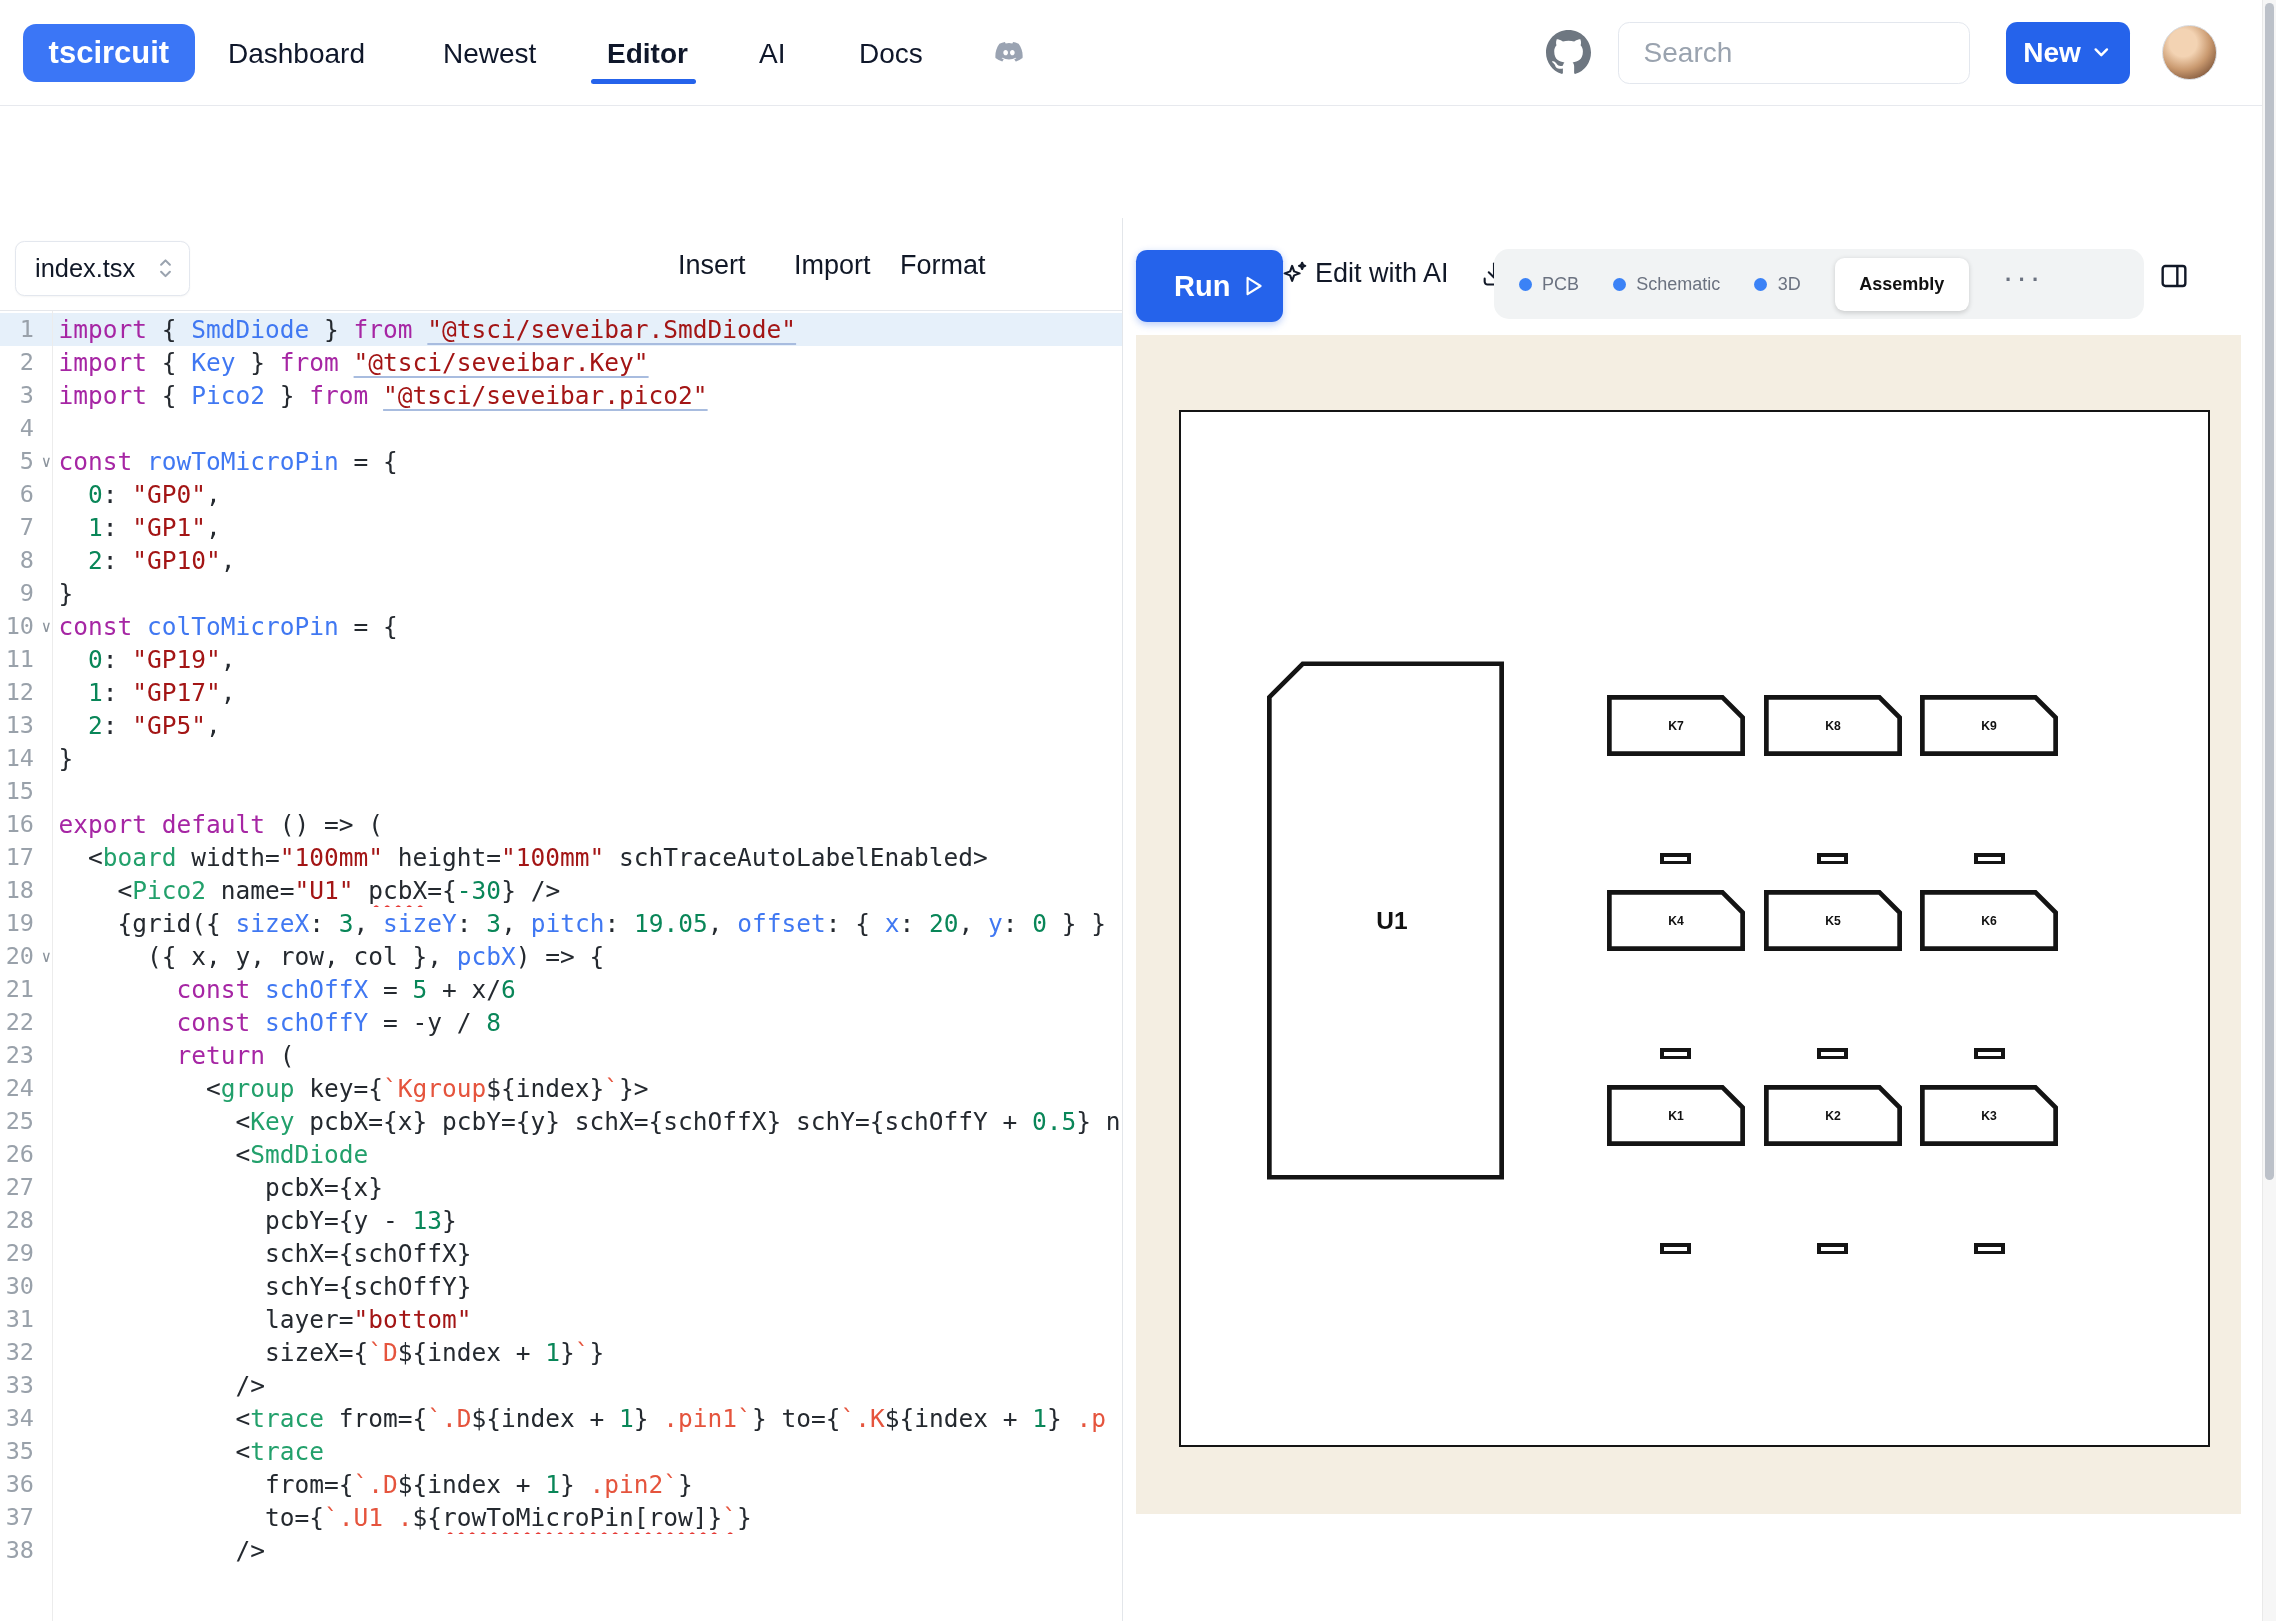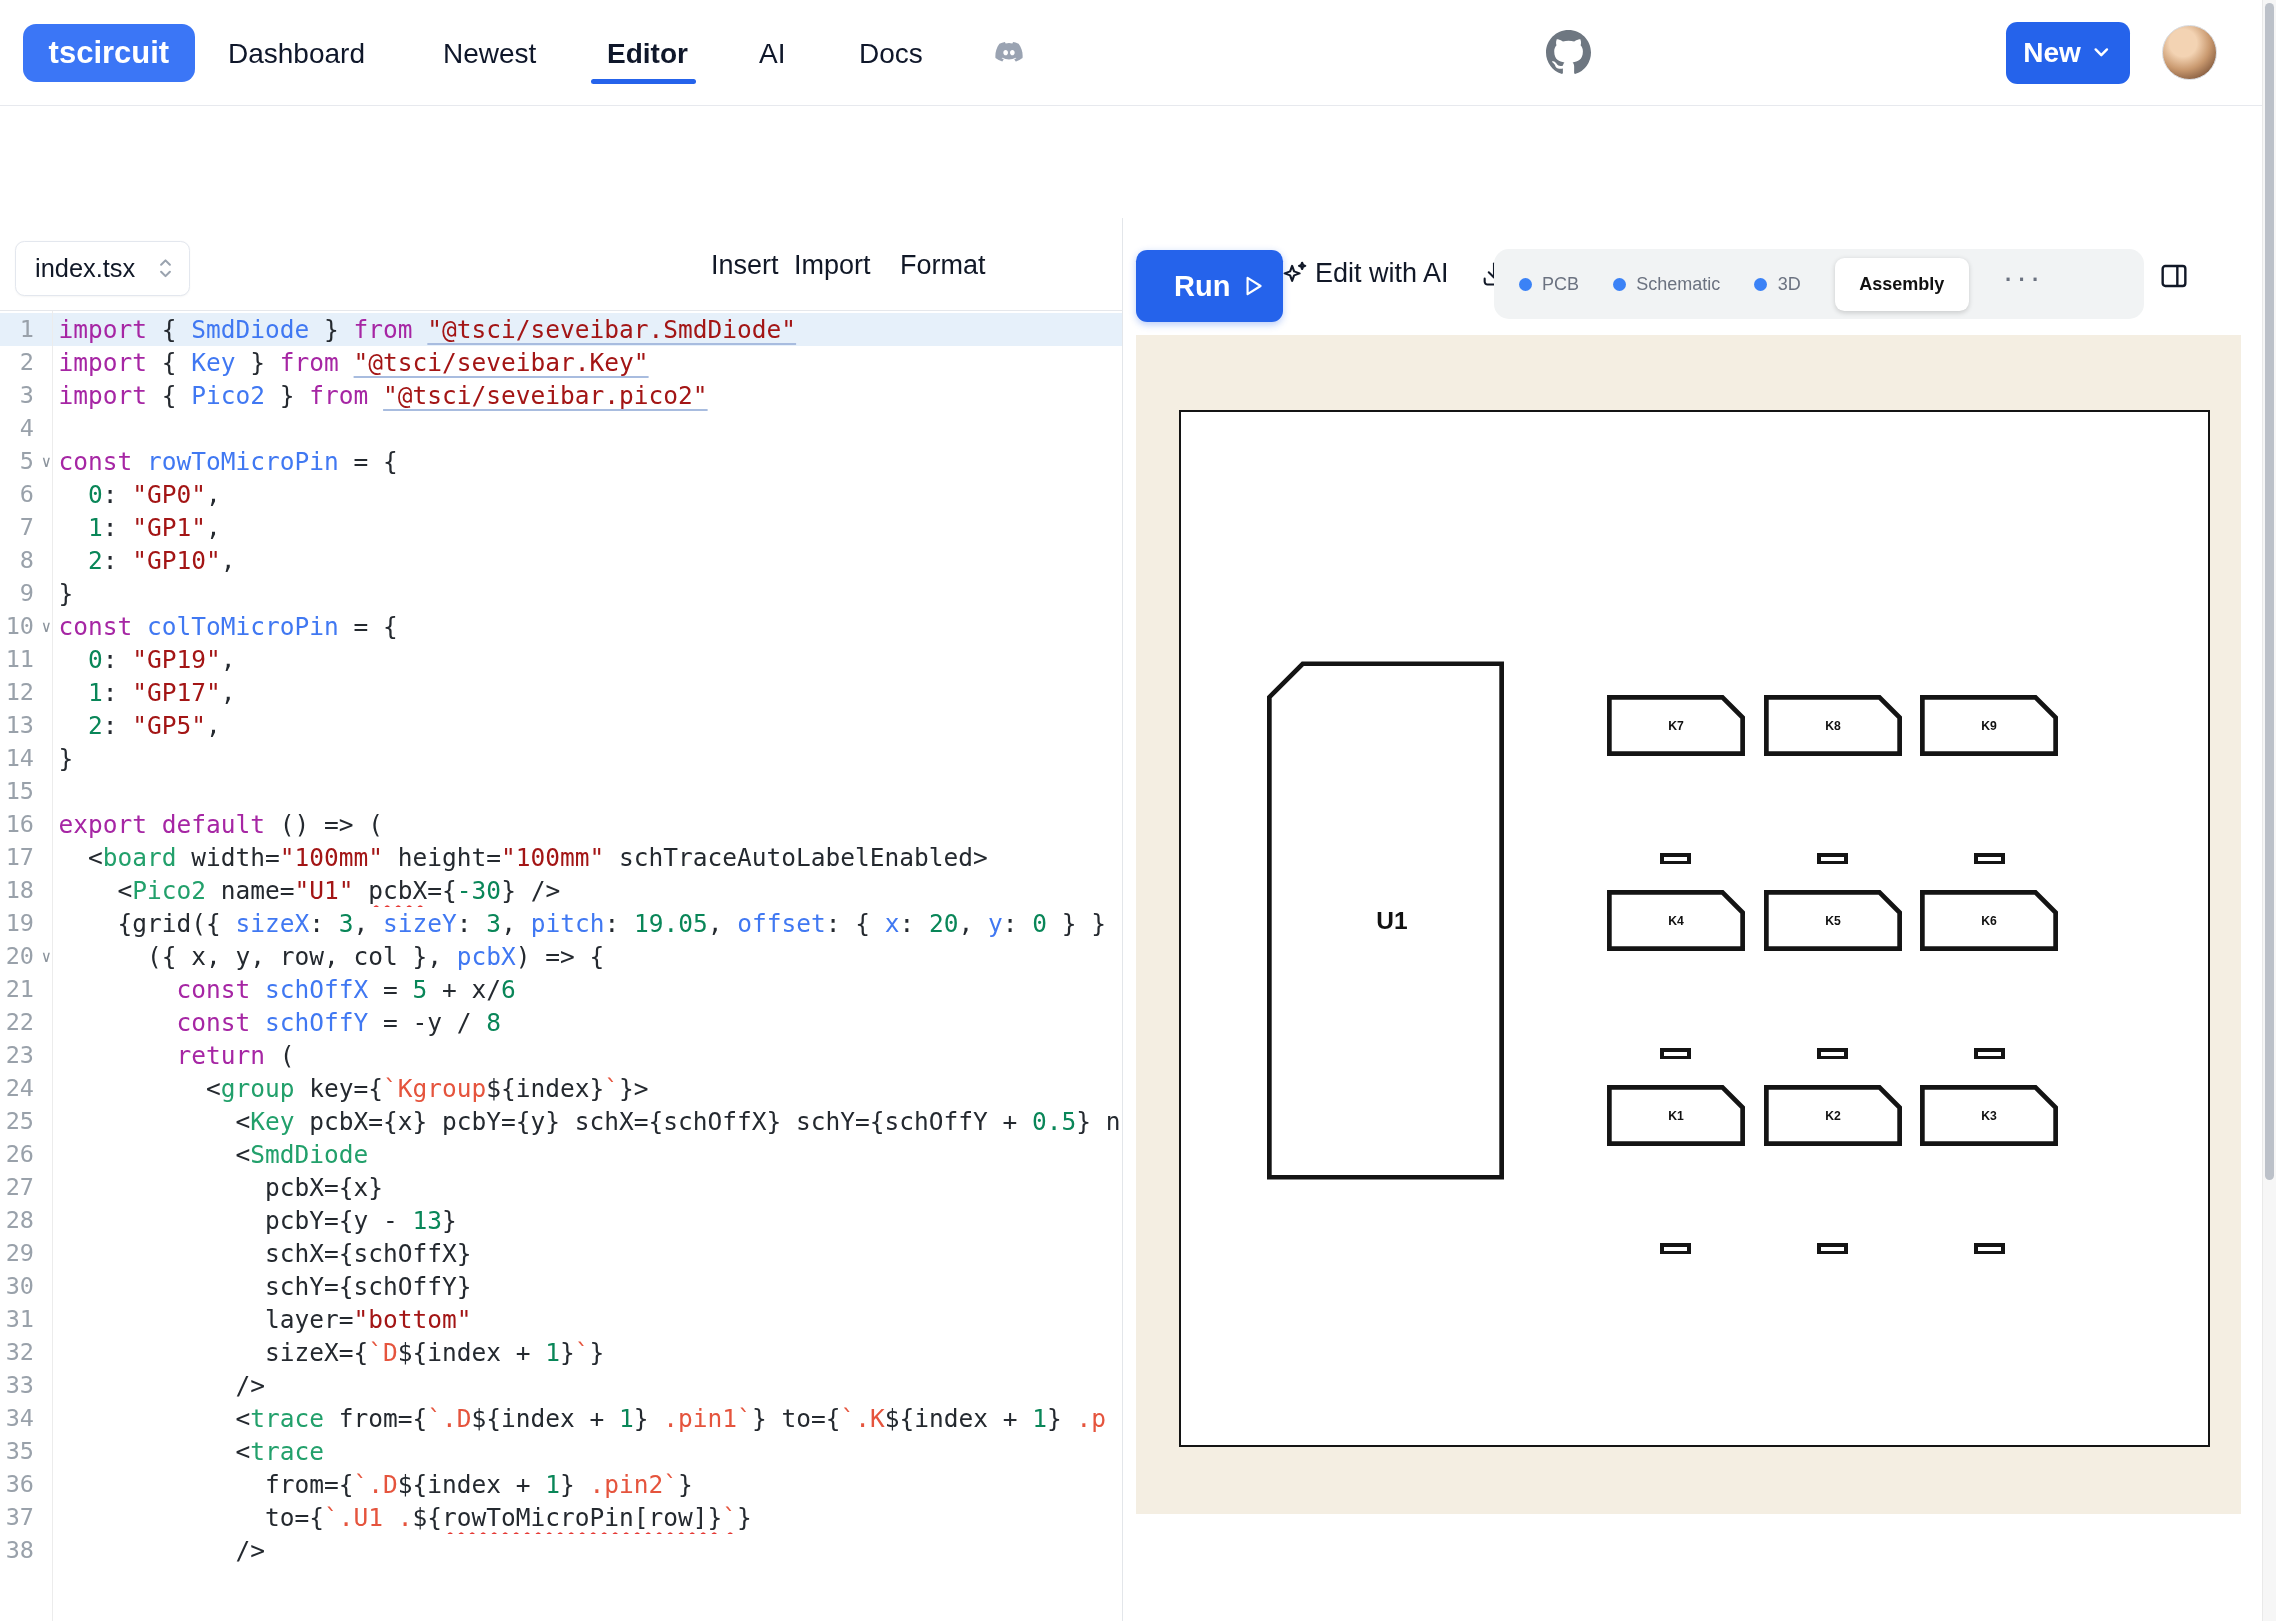--- a/index.html
+++ b/index.html
@@ -114,20 +114,23 @@
   <div class="abs nav-icon" style="left:991px; top:38px">
     <svg width="36" height="32" viewBox="0 0 24 22" fill="#9aa3b2">
         <path d="M18.6 3.9a15 15 0 0 0-3.8-1.2l-.5 1a13.8 13.8 0 0 0-4.6 0l-.5-1c-1.3.2-2.6.6-3.8 1.2C3 7.3 2.4 10.6 2.7 13.8a15.2 15.2 0 0 0 4.7 2.4l1-1.6c-.52-.2-1.02-.43-1.5-.7l.4-.3a10.8 10.8 0 0 0 9.4 0l.4.3c-.48.27-.98.5-1.5.7l1 1.6a15.1 15.1 0 0 0 4.7-2.4c.4-3.7-.6-6.9-2.7-9.9zM9.7 11.9c-.9 0-1.6-.8-1.6-1.8s.7-1.8 1.6-1.8c.9 0 1.6.8 1.6 1.8s-.7 1.8-1.6 1.8zm4.6 0c-.9 0-1.6-.8-1.6-1.8s.7-1.8 1.6-1.8c.9 0 1.6.8 1.6 1.8s-.7 1.8-1.6 1.8z"></path>
       </svg>
   </div>
   <div class="abs" style="left:1546px; top:30px">
     <svg width="45" height="45" viewBox="0 0 16 16" fill="#6e7781">
         <path d="M8 0C3.58 0 0 3.58 0 8c0 3.54 2.29 6.53 5.47 7.59.4.07.55-.17.55-.38 0-.19-.01-.82-.01-1.49-2.01.37-2.53-.49-2.69-.94-.09-.23-.48-.94-.82-1.13-.28-.15-.68-.52-.01-.53.63-.01 1.08.58 1.23.82.72 1.21 1.87.87 2.33.66.07-.52.28-.87.51-1.07-1.78-.2-3.64-.89-3.64-3.95 0-.87.31-1.59.82-2.15-.08-.2-.36-1.02.08-2.12 0 0 .67-.21 2.2.82.64-.18 1.32-.27 2-.27s1.36.09 2 .27c1.53-1.04 2.2-.82 2.2-.82.44 1.1.16 1.92.08 2.12.51.56.82 1.27.82 2.15 0 3.07-1.87 3.75-3.65 3.95.29.25.54.73.54 1.48 0 1.07-.01 1.93-.01 2.2 0 .21.15.46.55.38A8.01 8.01 0 0 0 16 8c0-4.42-3.58-8-8-8z"></path>
       </svg>
   </div>
+  <div class="abs searchbox">
+    <input placeholder="Search" style="">
+  </div>
   <div class="abs btn-blue newbtn">
     <span>New</span>
     <svg width="22.6" height="22.6" viewBox="0 0 24 24" fill="none" stroke="#fff" stroke-width="2.6" stroke-linecap="round" stroke-linejoin="round">
         <path d="M6 9l6 6 6-6"></path>
       </svg>
   </div>
   <div class="abs avatar"></div>
 </div>
 
 <div class="abs toolbar2">
@@ -214,21 +217,21 @@
 
 <div class="abs editor-panel">
   <div class="abs edit-header">
     <div class="abs filetab">
       <span>index.tsx</span>
       <svg width="21" height="24.5" viewBox="0 0 24 28" fill="none" stroke="#9aa3af" stroke-width="2.4" stroke-linecap="round" stroke-linejoin="round">
           <path d="M7 10l5-5 5 5"></path>
           <path d="M7 18l5 5 5-5"></path>
         </svg>
     </div>
-    <div class="abs edmenu" style="left:711px">Insert</div>
+    <div class="abs edmenu" style="left:678px">Insert</div>
     <div class="abs edmenu" style="left:794px">Import</div>
     <div class="abs edmenu" style="left:900px">Format</div>
   </div>
   <div class="abs code-lines">
       <div class="code-line hl"><span class="gut">1</span><span class="fold"></span><span class="ct"><span class="tk-k">import</span><span class="tk-p"> { </span><span class="tk-v">SmdDiode</span><span class="tk-p"> } </span><span class="tk-k">from</span><span class="tk-p"> </span><span class="tk-l">"@tsci/seveibar.SmdDiode"</span></span></div>
       <div class="code-line"><span class="gut">2</span><span class="fold"></span><span class="ct"><span class="tk-k">import</span><span class="tk-p"> { </span><span class="tk-v">Key</span><span class="tk-p"> } </span><span class="tk-k">from</span><span class="tk-p"> </span><span class="tk-l">"@tsci/seveibar.Key"</span></span></div>
       <div class="code-line"><span class="gut">3</span><span class="fold"></span><span class="ct"><span class="tk-k">import</span><span class="tk-p"> { </span><span class="tk-v">Pico2</span><span class="tk-p"> } </span><span class="tk-k">from</span><span class="tk-p"> </span><span class="tk-l">"@tsci/seveibar.pico2"</span></span></div>
       <div class="code-line"><span class="gut">4</span><span class="fold"></span><span class="ct"></span></div>
       <div class="code-line"><span class="gut">5</span><span class="fold">∨</span><span class="ct"><span class="tk-k">const</span><span class="tk-p"> </span><span class="tk-v">rowToMicroPin</span><span class="tk-p"> = {</span></span></div>
       <div class="code-line"><span class="gut">6</span><span class="fold"></span><span class="ct"><span class="tk-p">  </span><span class="tk-n">0</span><span class="tk-p">: </span><span class="tk-s">"GP0"</span><span class="tk-p">,</span></span></div>

